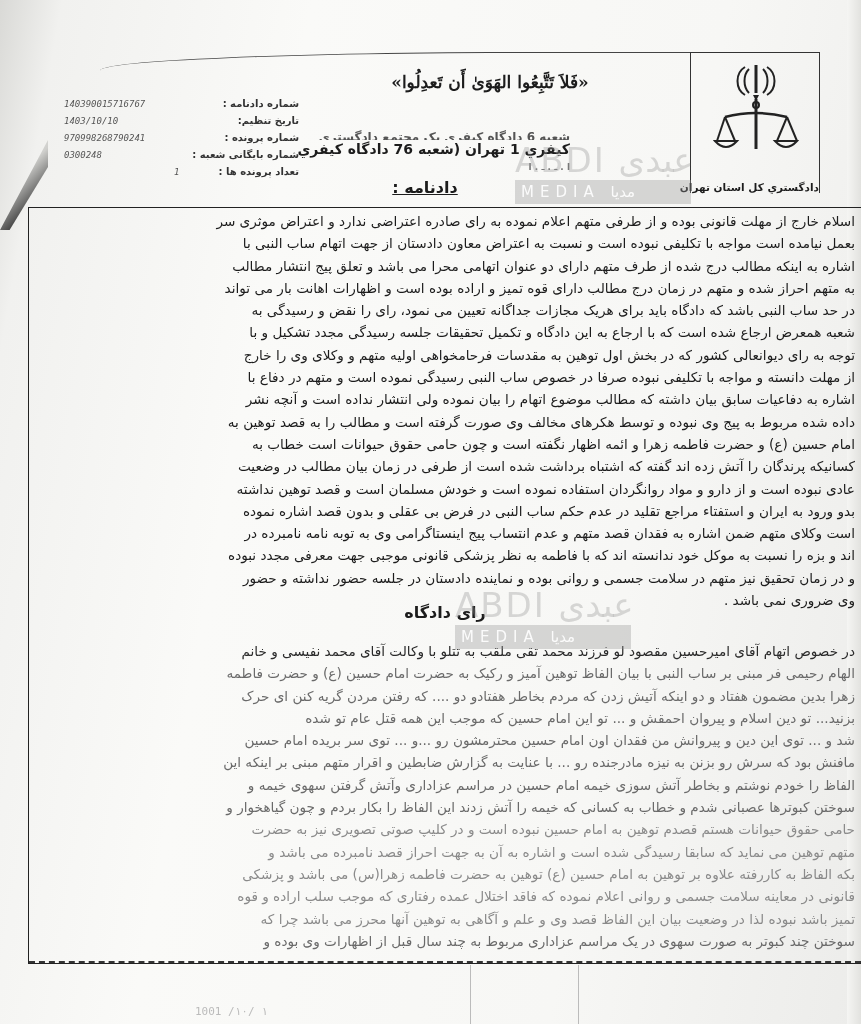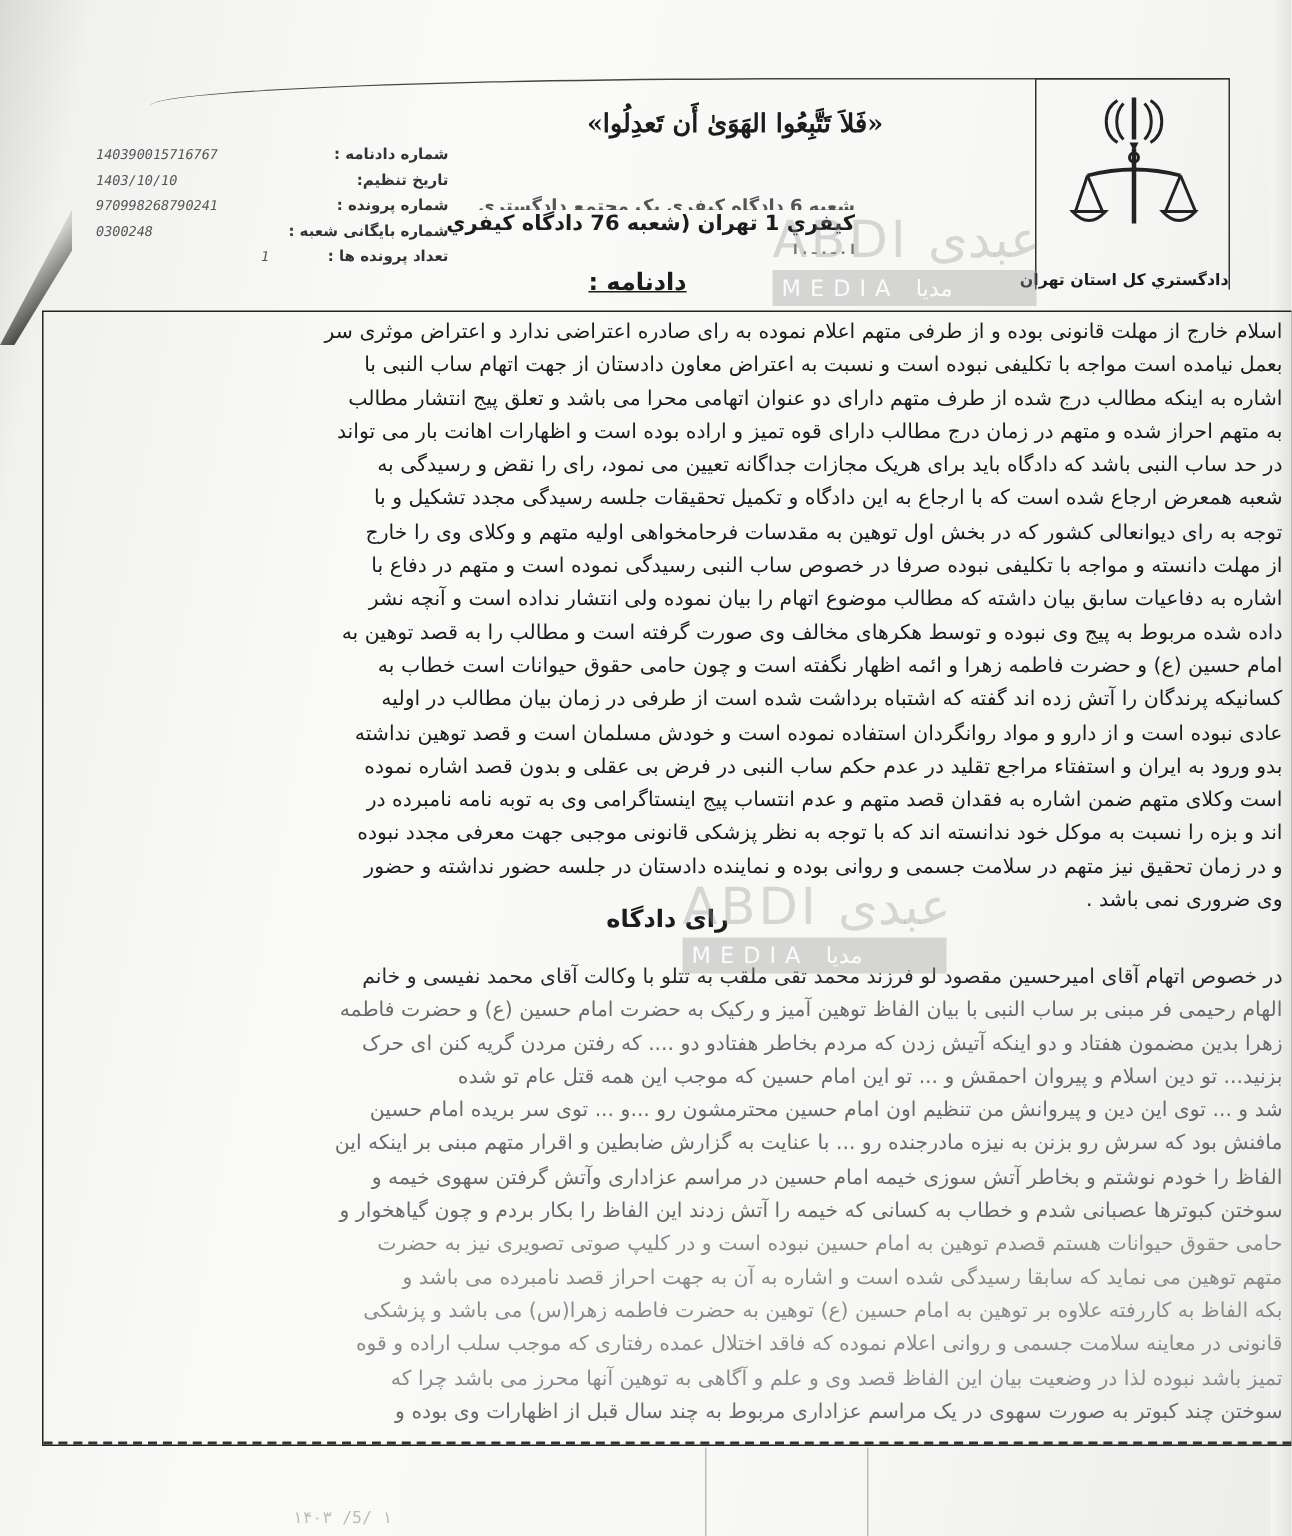--- a/index.html
+++ b/index.html
@@ -189,56 +189,56 @@
       <span class="line">بعمل نیامده است مواجه با تکلیفی نبوده است و نسبت به اعتراض معاون دادستان از جهت اتهام ساب النبی با</span>
       <span class="line">اشاره به اینکه مطالب درج شده از طرف متهم دارای دو عنوان اتهامی محرا می باشد و تعلق پیج انتشار مطالب</span>
       <span class="line">به متهم احراز شده و متهم در زمان درج مطالب دارای قوه تمیز و اراده بوده است و اظهارات اهانت بار می تواند</span>
       <span class="line">در حد ساب النبی باشد که دادگاه باید برای هریک مجازات جداگانه تعیین می نمود، رای را نقض و رسیدگی به</span>
       <span class="line">شعبه همعرض ارجاع شده است که با ارجاع به این دادگاه و تکمیل تحقیقات جلسه رسیدگی مجدد تشکیل و با</span>
       <span class="line">توجه به رای دیوانعالی کشور که در بخش اول توهین به مقدسات فرحامخواهی اولیه متهم و وکلای وی را خارج</span>
       <span class="line">از مهلت دانسته و مواجه با تکلیفی نبوده صرفا در خصوص ساب النبی رسیدگی نموده است و متهم در دفاع با</span>
       <span class="line">اشاره به دفاعیات سابق بیان داشته که مطالب موضوع اتهام را بیان نموده ولی انتشار نداده است و آنچه نشر</span>
       <span class="line">داده شده مربوط به پیج وی نبوده و توسط هکرهای مخالف وی صورت گرفته است و مطالب را به قصد توهین به</span>
       <span class="line">امام حسین (ع) و حضرت فاطمه زهرا و ائمه اظهار نگفته است و چون حامی حقوق حیوانات است خطاب به</span>
-      <span class="line">کسانیکه پرندگان را آتش زده اند گفته که اشتباه برداشت شده است از طرفی در زمان بیان مطالب در اولیه</span>
+      <span class="line">کسانیکه پرندگان را آتش زده اند گفته که اشتباه برداشت شده است از طرفی در زمان بیان مطالب در وضعیت</span>
       <span class="line">عادی نبوده است و از دارو و مواد روانگردان استفاده نموده است و خودش مسلمان است و قصد توهین نداشته</span>
       <span class="line">بدو ورود به ایران و استفتاء مراجع تقلید در عدم حکم ساب النبی در فرض بی عقلی و بدون قصد اشاره نموده</span>
       <span class="line">است وکلای متهم ضمن اشاره به فقدان قصد متهم و عدم انتساب پیج اینستاگرامی وی به توبه نامه نامبرده در</span>
-      <span class="line">اند و بزه را نسبت به موکل خود ندانسته اند که با توجه به نظر پزشکی قانونی موجبی جهت معرفی مجدد نبوده</span>
+      <span class="line">اند و بزه را نسبت به موکل خود ندانسته اند که با فاطمه به نظر پزشکی قانونی موجبی جهت معرفی مجدد نبوده</span>
       <span class="line">و در زمان تحقیق نیز متهم در سلامت جسمی و روانی بوده و نماینده دادستان در جلسه حضور نداشته و حضور</span>
       <span class="line">وی ضروری نمی باشد .</span>
     </div>
 
     <div class="court-heading">رای دادگاه</div>
 
     <div class="para para2">
       <span class="line">در خصوص اتهام آقای امیرحسین مقصود لو فرزند محمد تقی ملقب به تتلو با وکالت آقای محمد نفیسی و خانم</span>
       <span class="line faded">الهام رحیمی فر مبنی بر ساب النبی با بیان الفاظ توهین آمیز و رکیک به حضرت امام حسین (ع) و حضرت فاطمه</span>
       <span class="line faded">زهرا بدین مضمون هفتاد و دو اینکه آتیش زدن که مردم بخاطر هفتادو دو .... که رفتن مردن گریه کنن ای حرک</span>
       <span class="line faded">بزنید... تو دین اسلام و پیروان احمقش و ... تو این امام حسین که موجب این همه قتل عام تو شده</span>
-      <span class="line faded">شد و ... توی این دین و پیروانش من تنظیم اون امام حسین محترمشون رو ...و ... توی سر بریده امام حسین</span>
+      <span class="line faded">شد و ... توی این دین و پیروانش من فقدان اون امام حسین محترمشون رو ...و ... توی سر بریده امام حسین</span>
       <span class="line faded">مافنش بود که سرش رو بزنن به نیزه مادرجنده رو ... با عنایت به گزارش ضابطین و اقرار متهم مبنی بر اینکه این</span>
       <span class="line faded">الفاظ را خودم نوشتم و بخاطر آتش سوزی خیمه امام حسین در مراسم عزاداری وآتش گرفتن سهوی خیمه و</span>
       <span class="line faded">سوختن کبوترها عصبانی شدم و خطاب به کسانی که خیمه را آتش زدند این الفاظ را بکار بردم و چون گیاهخوار و</span>
       <span class="line faint">حامی حقوق حیوانات هستم قصدم توهین به امام حسین نبوده است و در کلیپ صوتی تصویری نیز به حضرت</span>
       <span class="line faint">متهم توهین می نماید که سابقا رسیدگی شده است و اشاره به آن به جهت احراز قصد نامبرده می باشد و</span>
       <span class="line faint">بکه الفاظ به کاررفته علاوه بر توهین به امام حسین (ع) توهین به حضرت فاطمه زهرا(س) می باشد و پزشکی</span>
       <span class="line faint">قانونی در معاینه سلامت جسمی و روانی اعلام نموده که فاقد اختلال عمده رفتاری که موجب سلب اراده و قوه</span>
       <span class="line faint">تمیز باشد نبوده لذا در وضعیت بیان این الفاظ قصد وی و علم و آگاهی به توهین آنها محرز می باشد چرا که</span>
       <span class="line faded">سوختن چند کبوتر به صورت سهوی در یک مراسم عزاداری مربوط به چند سال قبل از اظهارات وی بوده و</span>
     </div>
 
     <div class="bottom-rule"></div>
   </div>
 
   <div class="footer-marks">
     <div class="vl" style="left:470px"></div>
     <div class="vl" style="left:578px"></div>
   </div>
-  <div class="footer-date">۱۴۰۳ /5/ ۱</div>
+  <div class="footer-date">1001 /۱۰/ ۱</div>
 
   <div class="wm" style="left:515px; top:140px;">
     <div class="logo">
       <span>ABDI</span>
       <span>عبدی</span>
     </div>
     <div class="bar">
       <span>MEDIA</span>
       <span>مدیا</span>
     </div>

